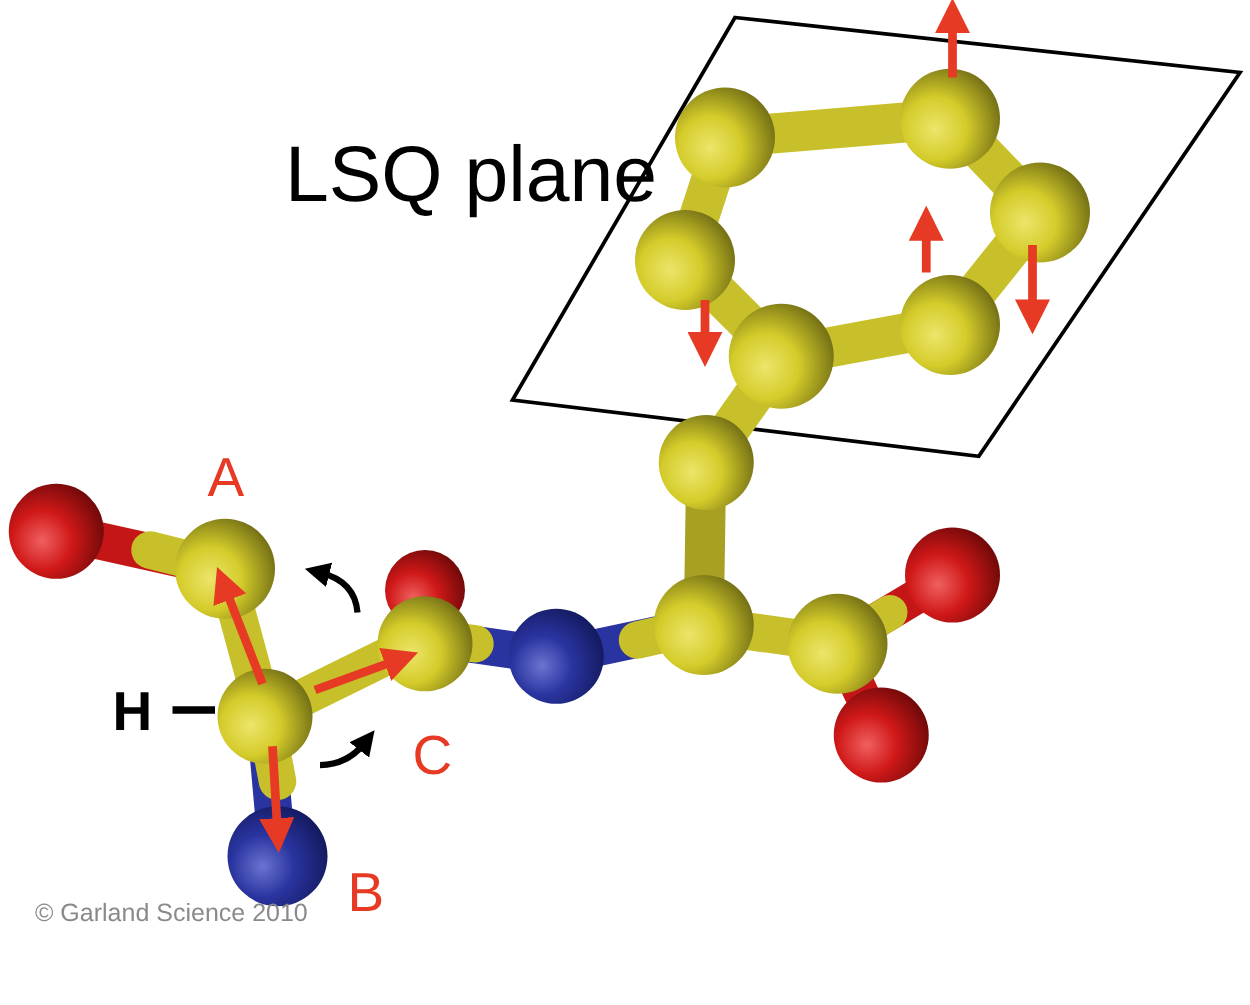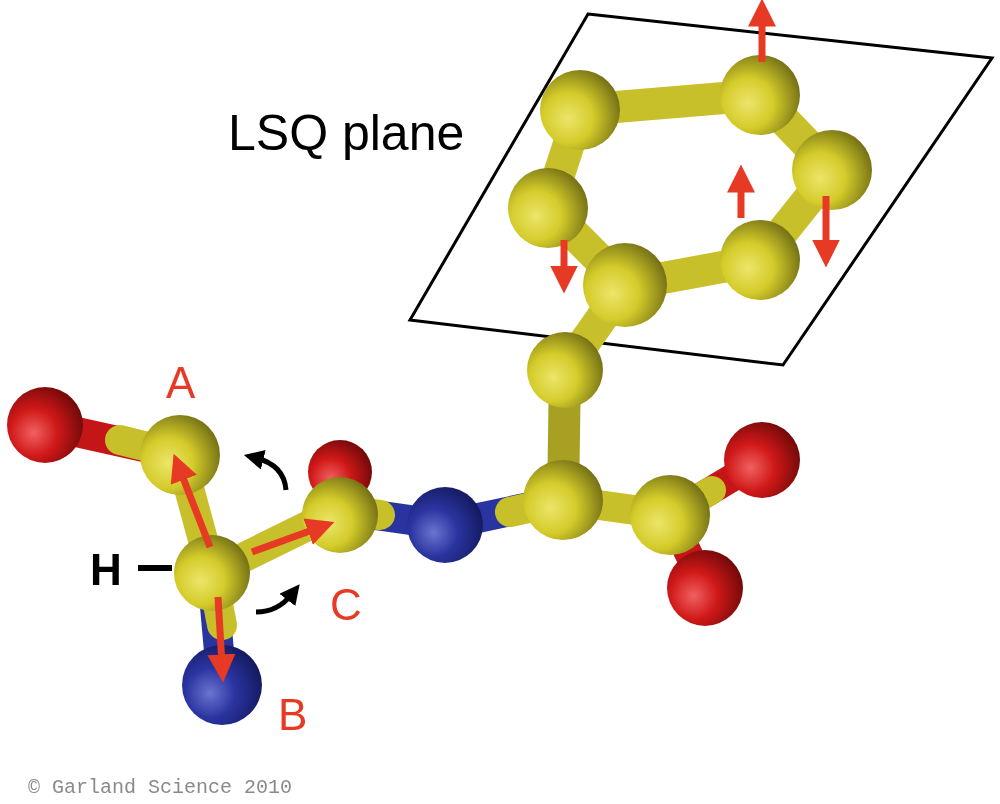--- a/index.html
+++ b/index.html
@@ -1,22 +1,22 @@
 <!DOCTYPE html>
 <html><head>
 <meta charset="utf-8">
 <style>
   html, body { margin:0; padding:0; background:#ffffff; }
   body { width:1000px; height:804px; position:relative; overflow:hidden; font-family:"Liberation Sans", sans-serif; }
   svg { position:absolute; left:0; top:0; }
   .label { position:absolute; white-space:nowrap; }
-  .title { left:228px; top:104px; font-size:50px; color:#000; }
+  .title { left:228px; top:104px; font-size:63px; color:#000; }
   .red-lbl { color:#e63a24; font-size:44px; }
   .h-lbl { left:90px; top:545px; font-size:44px; font-weight:bold; color:#000; }
-  .copy { left:28px; top:776px; font-family:Liberation Mono, monospace; font-size:20px; color:#8a8a8a; }
+  .copy { left:28px; top:720px; font-family:Liberation Sans, sans-serif; font-size:20px; color:#8a8a8a; }
 </style>
 </head>
 <body>
 
 <svg width="1000" height="804" viewBox="0 0 1000 804">
   <defs>
     <radialGradient id="gC" cx="35%" cy="60%" r="70%">
       <stop offset="0%" stop-color="#ece56a"></stop>
       <stop offset="45%" stop-color="#d4cc2a"></stop>
       <stop offset="100%" stop-color="#6e6a14"></stop>

